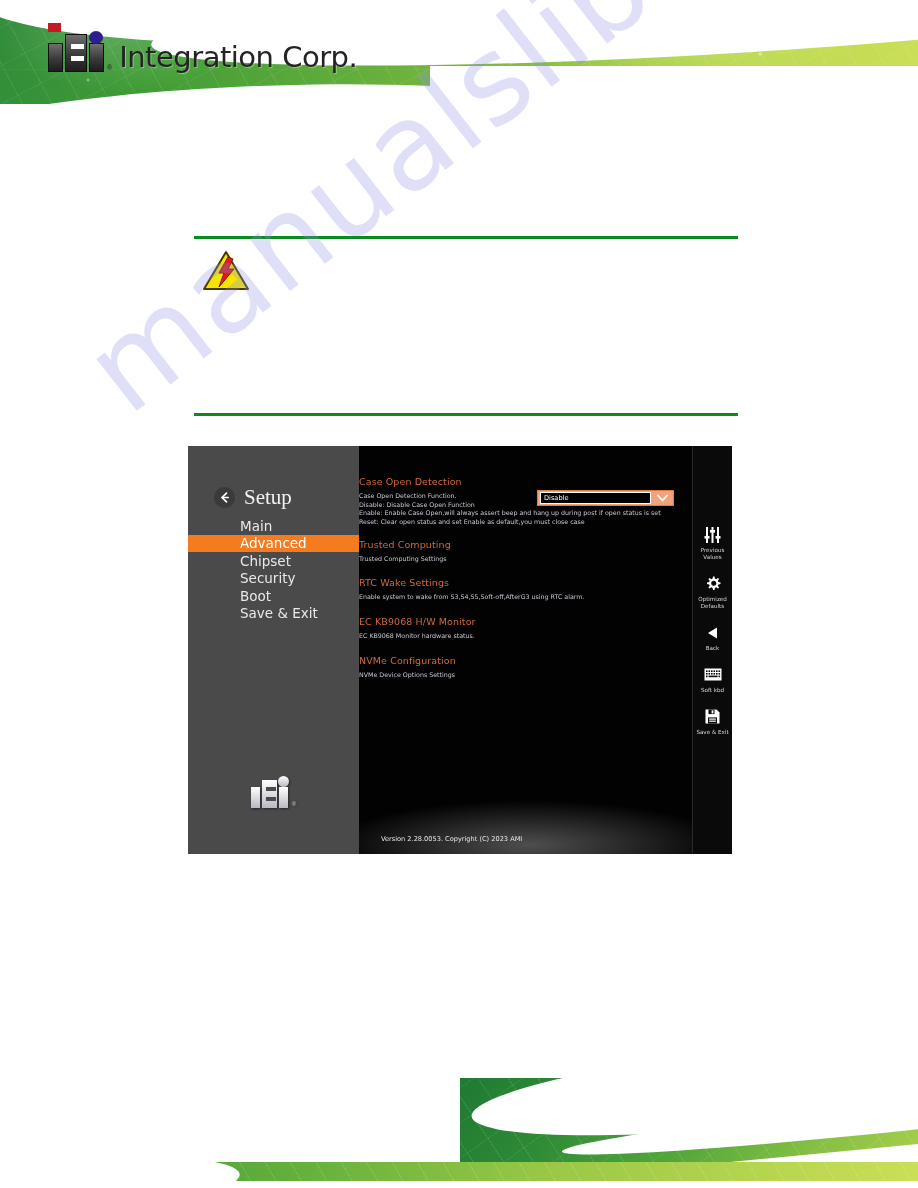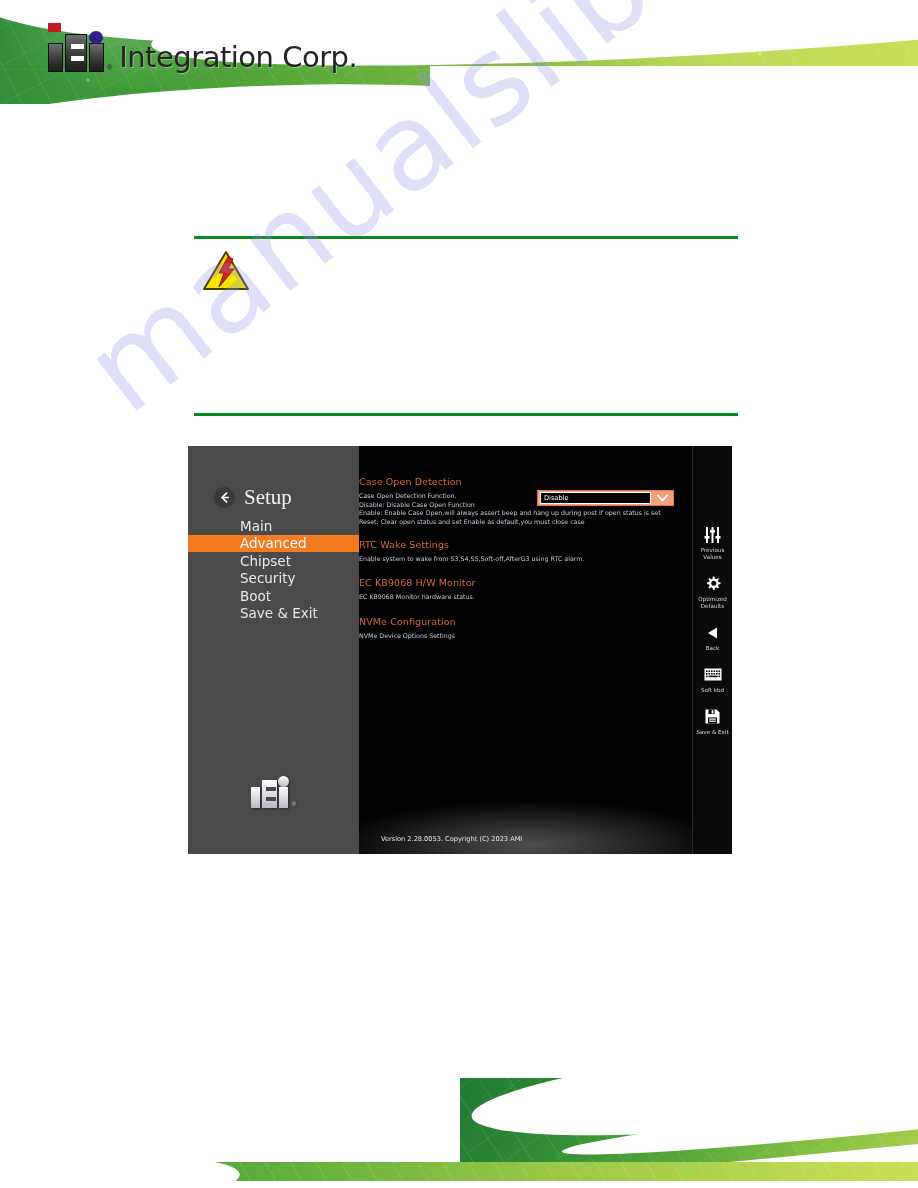--- a/index.html
+++ b/index.html
@@ -488,20 +488,24 @@
       </div>
     </div>
 
     <div class="bios-fields">
       <div class="field-block first">
         <div class="field-title">Case Open Detection</div>
         <div class="field-desc" style="white-space:pre-line">Case Open Detection Function.
 Disable: Disable Case Open Function
 Enable: Enable Case Open,will always assert beep and hang up during post if open status is set
 Reset: Clear open status and set Enable as default,you must close case</div>
+      </div>
+      <div class="field-block">
+        <div class="field-title">Trusted Computing</div>
+        <div class="field-desc">Trusted Computing Settings</div>
       </div>
       <div class="field-block">
         <div class="field-title">RTC Wake Settings</div>
         <div class="field-desc">Enable system to wake from S3,S4,S5,Soft-off,AfterG3 using RTC alarm.</div>
       </div>
       <div class="field-block">
         <div class="field-title">EC KB9068 H/W Monitor</div>
         <div class="field-desc">EC KB9068 Monitor hardware status.</div>
       </div>
       <div class="field-block">

